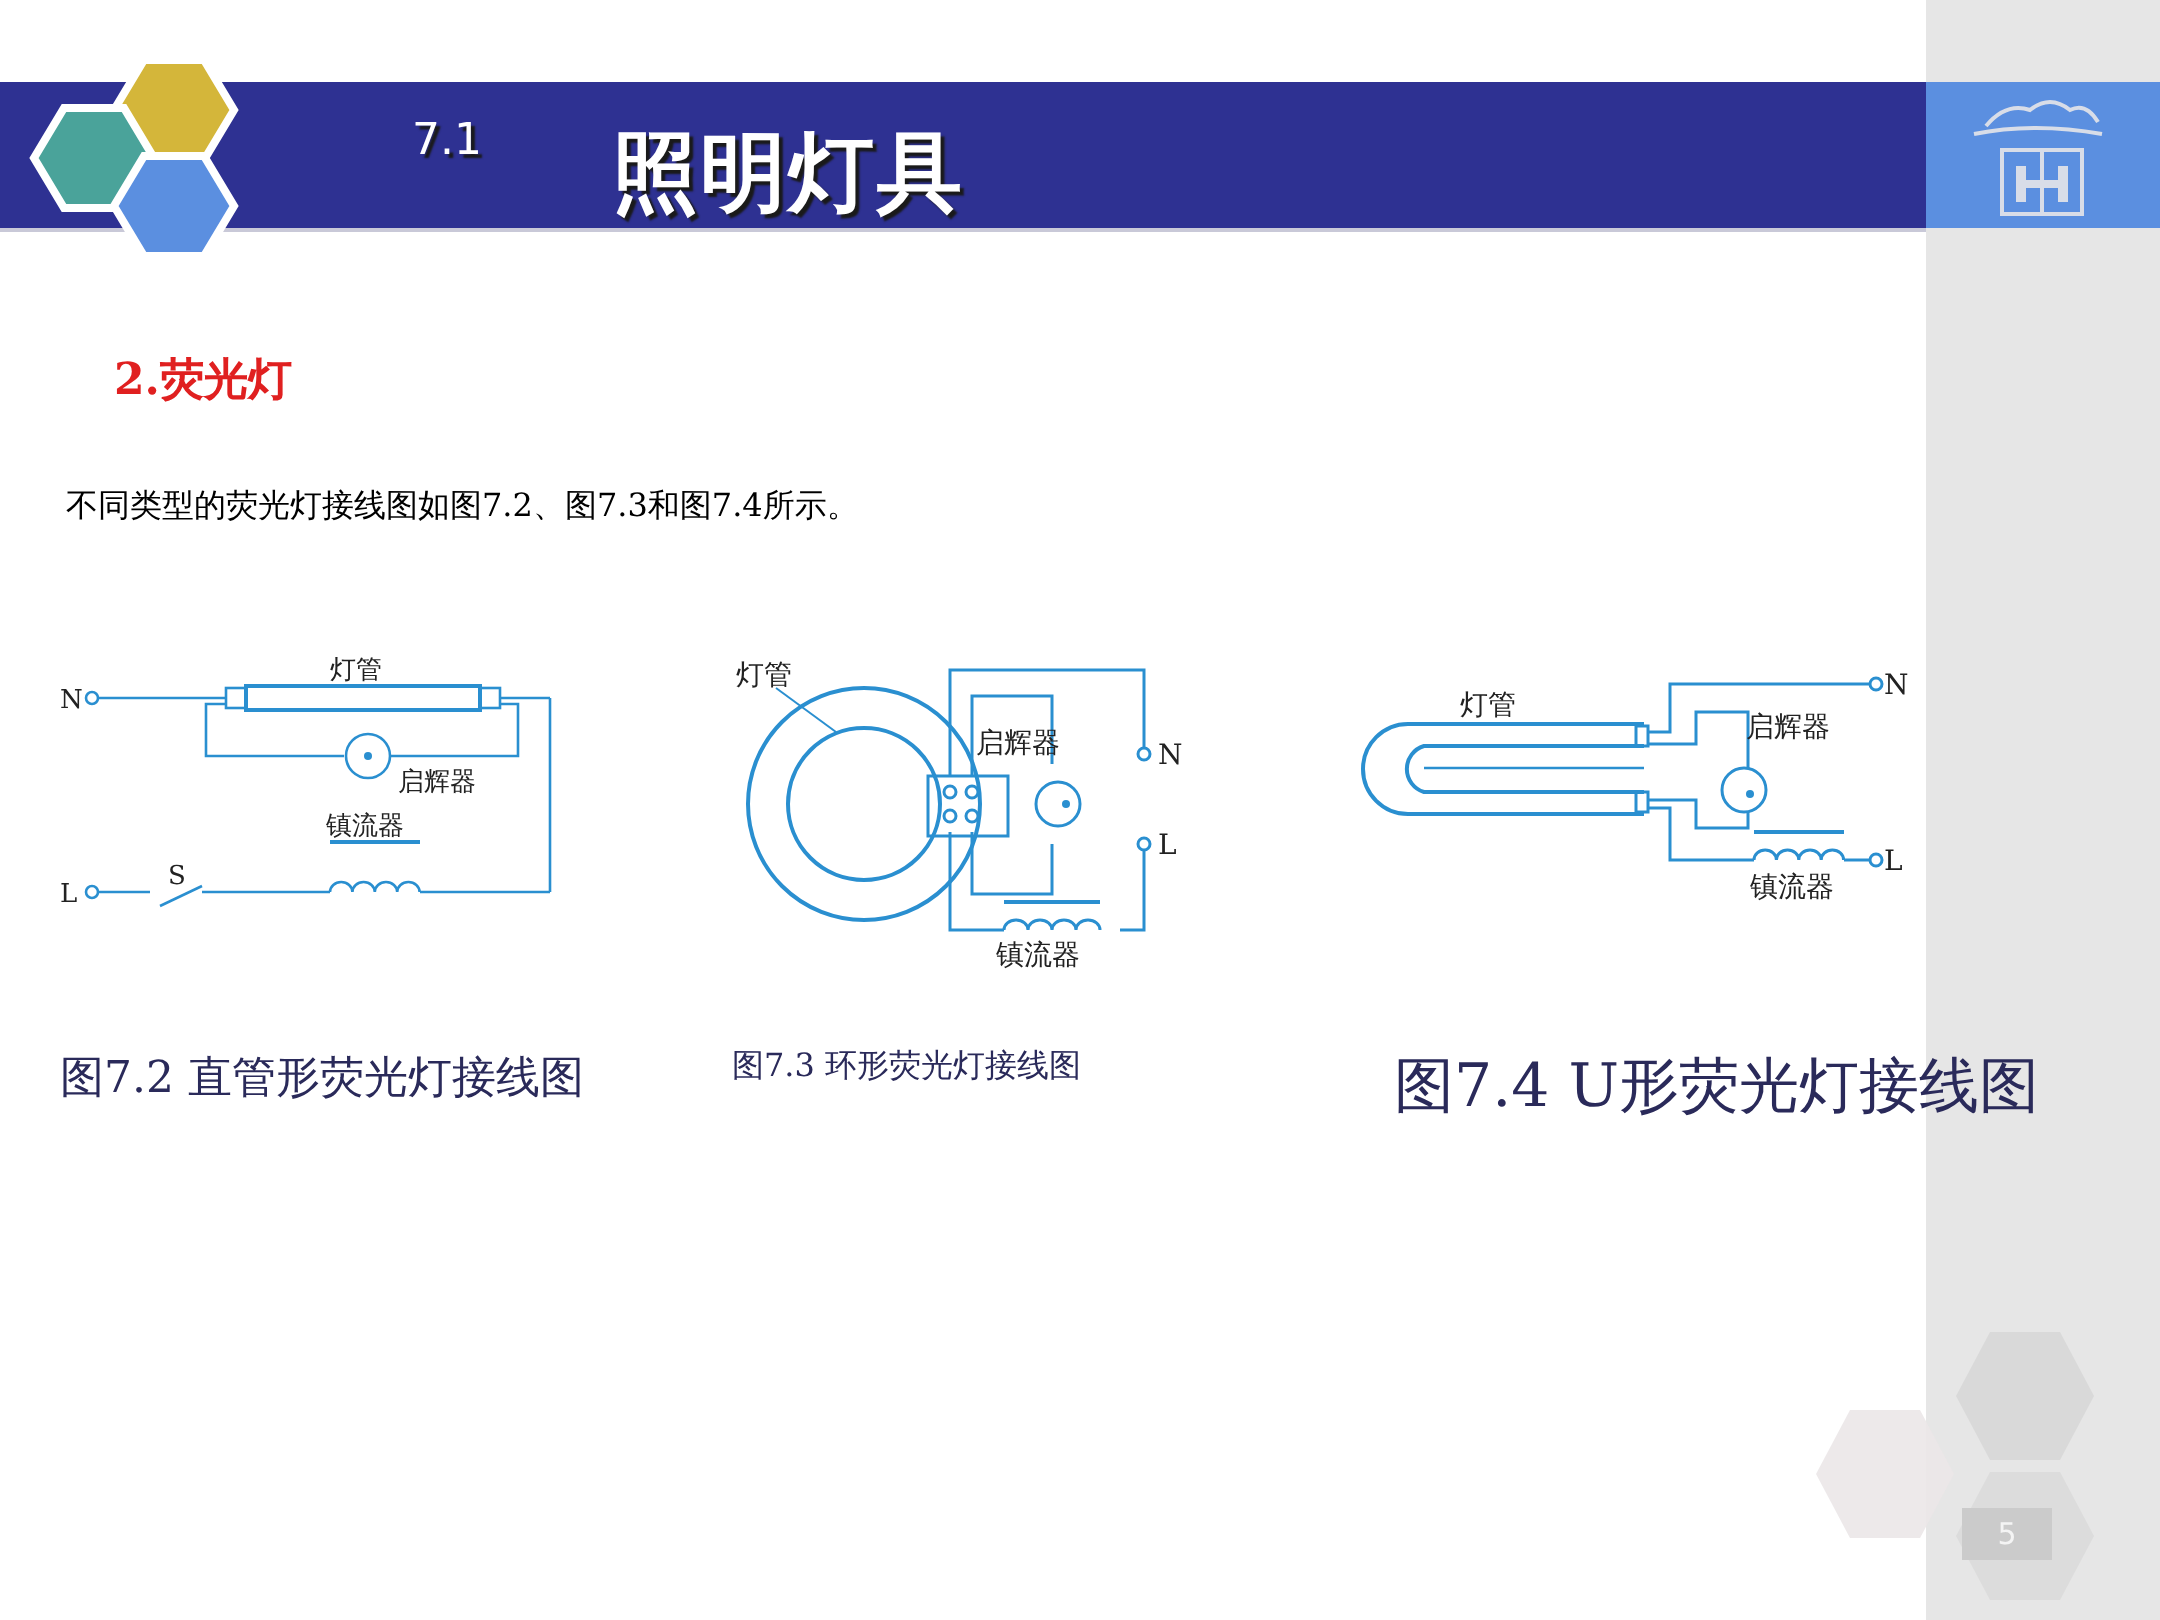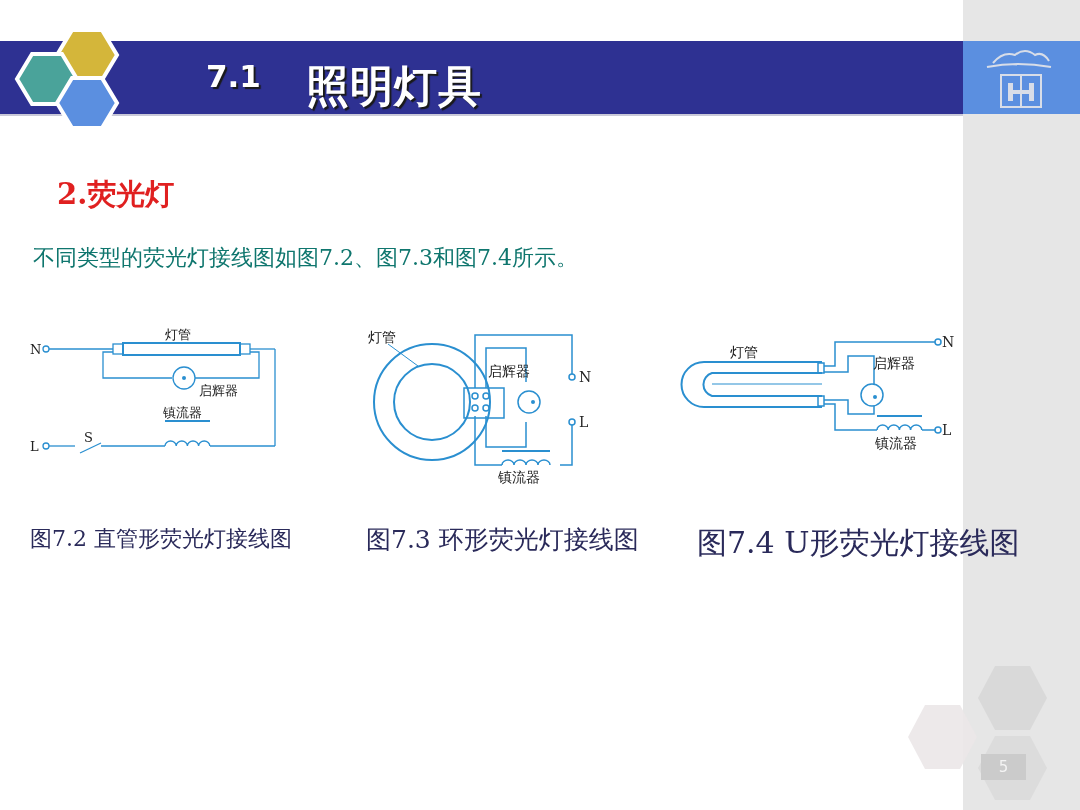--- a/index.html
+++ b/index.html
@@ -4,25 +4,25 @@
 <style>
   html, body { margin:0; padding:0; }
   body { width:1080px; height:810px; position:relative; overflow:hidden; background:#ffffff;
          font-family:"DejaVu Serif","Liberation Serif",serif; }
   .right-panel { position:absolute; left:963px; top:0; width:117px; height:810px; background:#e6e6e6; }
   .title-bar { position:absolute; left:0; top:41px; width:963px; height:73px; background:#2e3192; }
   .title-bar-shadow { position:absolute; left:0; top:114px; width:963px; height:2px; background:#c9c9d8; }
   .logo-box { position:absolute; left:963px; top:41px; width:117px; height:73px; background:#5b8fe0; }
   .hexes { position:absolute; left:10px; top:22px; width:130px; height:110px; }
   .title-num { position:absolute; left:206px; top:58px; color:#fff; font-family:"DejaVu Sans","Liberation Sans",sans-serif;
-               font-weight:bold; font-size:31px; text-shadow:2px 2px 1px #1a1a1a; }
+               font-weight:normal; font-size:22px; text-shadow:2px 2px 1px #1a1a1a; }
   .title-text { position:absolute; left:306px; top:58px; color:#fff; font-family:"DejaVu Sans","Liberation Sans",sans-serif;
                 font-weight:bold; font-size:43px; letter-spacing:1px; text-shadow:2px 2px 1px #1a1a1a; }
-  .section-heading { position:absolute; left:57px; top:175px; color:#e02020; font-size:29px; font-weight:bold; }
-  .intro-text { position:absolute; left:33px; top:243px; color:#0f766e; font-size:22px; }
+  .section-heading { position:absolute; left:57px; top:175px; color:#e02020; font-size:22px; font-weight:bold; }
+  .intro-text { position:absolute; left:33px; top:243px; color:#000000; font-size:16px; }
   .diagram { position:absolute; }
   .caption { position:absolute; color:#2a2a5a; font-size:22px; white-space:nowrap; }
   .svg-label { font-family:"DejaVu Serif","Liberation Serif",serif; fill:#222; }
   .page-num-box { position:absolute; left:981px; top:754px; width:45px; height:26px; background:#cbcbcb;
                   color:#f4f4f4; font-family:"DejaVu Sans","Liberation Sans",sans-serif; font-size:15px;
                   text-align:center; line-height:26px; }
   .deco-hex { position:absolute; left:900px; top:660px; width:180px; height:150px; }
 </style>
 </head>
 <body>
@@ -138,21 +138,21 @@
   </g>
   <circle cx="203" cy="67" r="2" fill="#2a8fd0"></circle>
   <text x="58" y="27" class="svg-label" font-size="14">灯管</text>
   <text x="201" y="38" class="svg-label" font-size="14">启辉器</text>
   <text x="270" y="17" class="svg-label" font-size="14">N</text>
   <text x="270" y="105" class="svg-label" font-size="14">L</text>
   <text x="203" y="118" class="svg-label" font-size="14">镇流器</text>
 </svg>
 
 <div class="caption" style="left:30px; top:524px; font-size:22px;">图7.2 直管形荧光灯接线图</div>
-<div class="caption" style="left:366px; top:523px; font-size:25px;">图7.3 环形荧光灯接线图</div>
+<div class="caption" style="left:366px; top:523px; font-size:16px;">图7.3 环形荧光灯接线图</div>
 <div class="caption" style="left:697px; top:523px; font-size:30px;">图7.4 U形荧光灯接线图</div>
 
 <svg class="deco-hex" viewBox="0 0 180 150">
   <polygon points="95,6 130,6 147,38 130,70 95,70 78,38" fill="#d9d9d9"></polygon>
   <polygon points="25,45 60,45 77,77 60,109 25,109 8,77" fill="#ebe7e8" opacity="0.9"></polygon>
   <polygon points="95,76 130,76 147,108 130,140 95,140 78,108" fill="#dcdcdc"></polygon>
 </svg>
 
 <div class="page-num-box">5</div>
 

